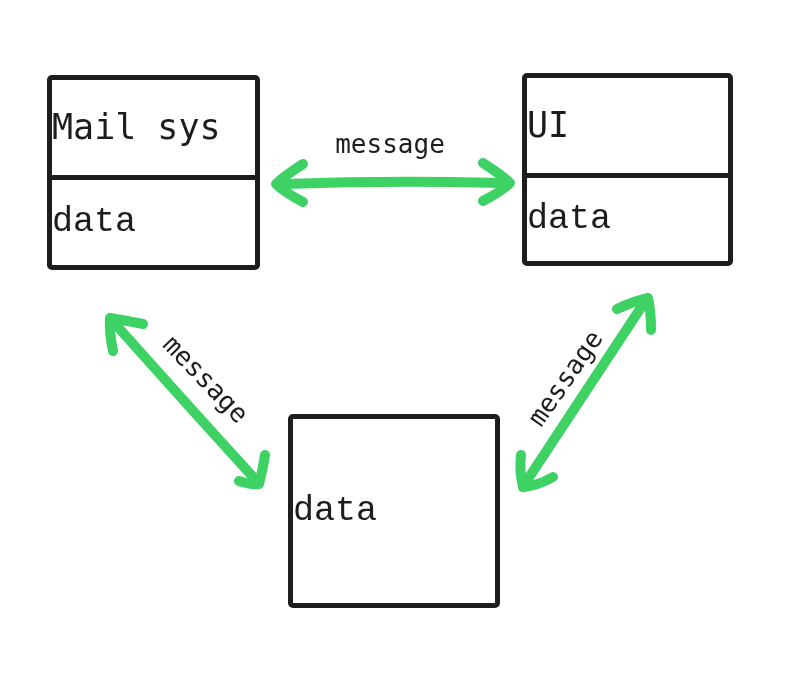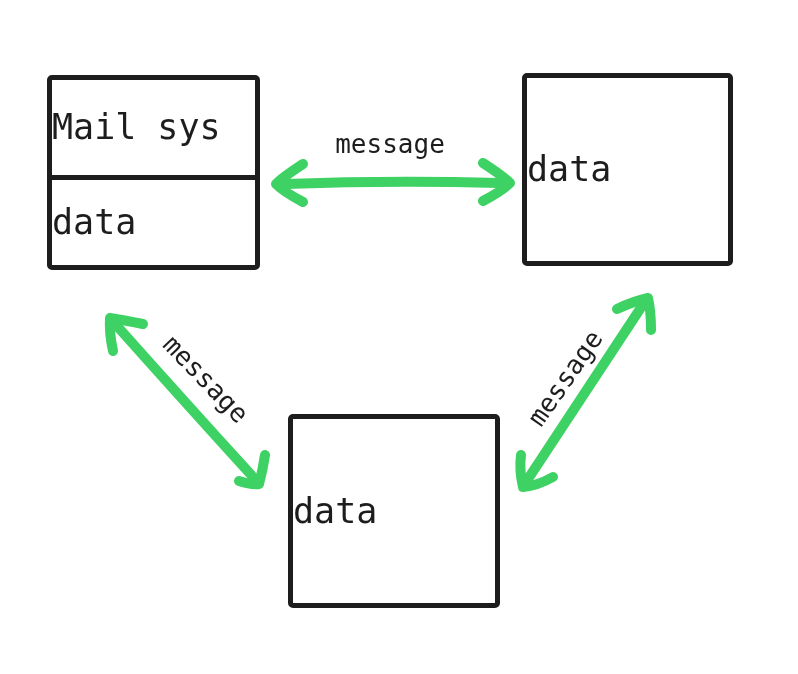--- a/index.html
+++ b/index.html
@@ -38,21 +38,21 @@
     color:var(--ink,#1D1D1D);
     font-size:35px;
     line-height:1;
     white-space:nowrap;
   }
   .cell-top{
     height:95px;
     flex:0 0 auto;
     border-bottom:5px solid var(--ink,#1D1D1D);
   }
-  .cell-bottom{flex:1 1 auto;}
+  .cell-bottom{flex:1 1 auto;font-family:Liberation Mono, monospace;}
   .msg{
     position:absolute;
     transform:translate(-50%,-50%);
     color:var(--ink,#1D1D1D);
     font-size:26px;
     line-height:1;
     white-space:nowrap;
   }
   .msg.rot-left{transform:translate(-50%,-50%) rotate(46deg);}
   .msg.rot-right{transform:translate(-50%,-50%) rotate(-55deg);}
@@ -86,20 +86,23 @@
   <div class="node" style="left:47px;top:75px;width:213px;height:195px">
     <div class="cell cell-top">
       <span>Mail sys</span>
     </div>
     <div class="cell cell-bottom">
       <span>data</span>
     </div>
   </div>
 
   <div class="node" style="left:522px;top:73px;width:211px;height:193px">
+    <div class="cell cell-top">
+      <span>UI</span>
+    </div>
     <div class="cell cell-bottom">
       <span>data</span>
     </div>
   </div>
 
   <div class="node" style="left:288px;top:414px;width:212px;height:194px">
     <div class="cell cell-bottom">
       <span>data</span>
     </div>
   </div>

